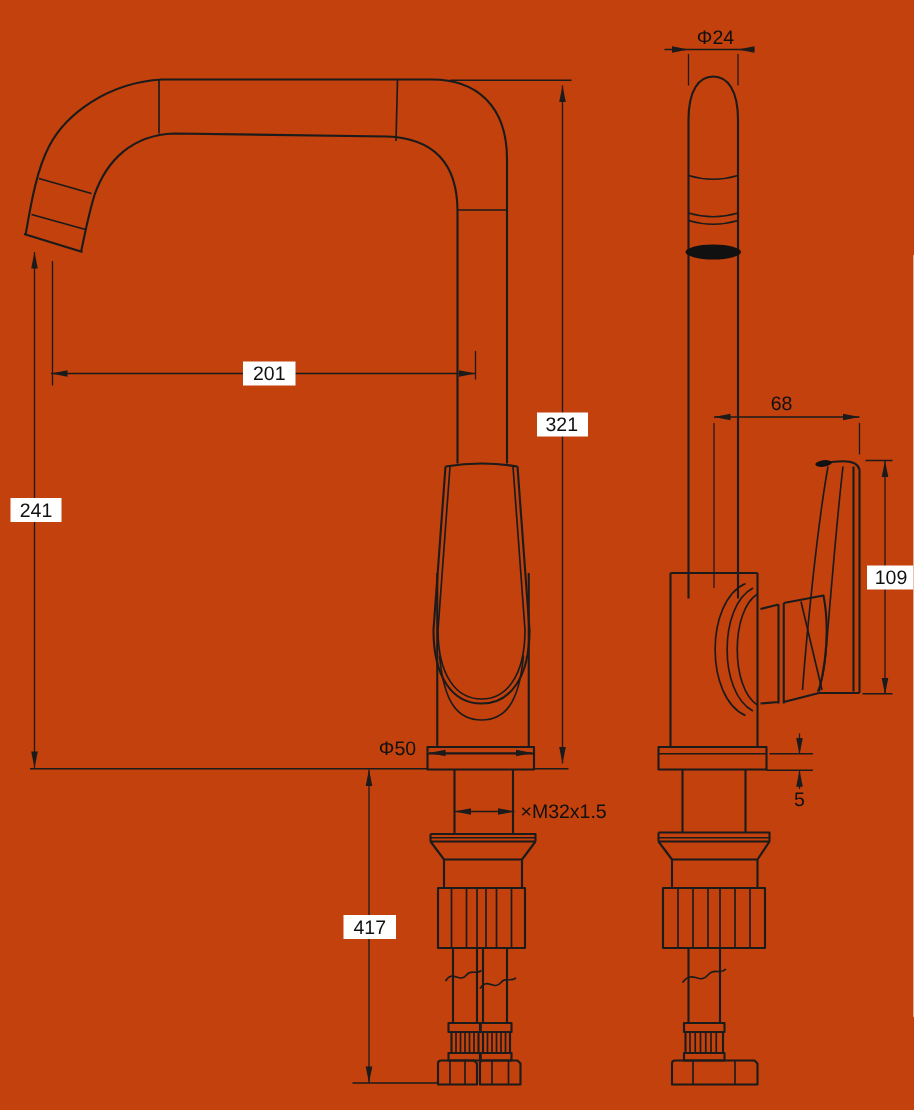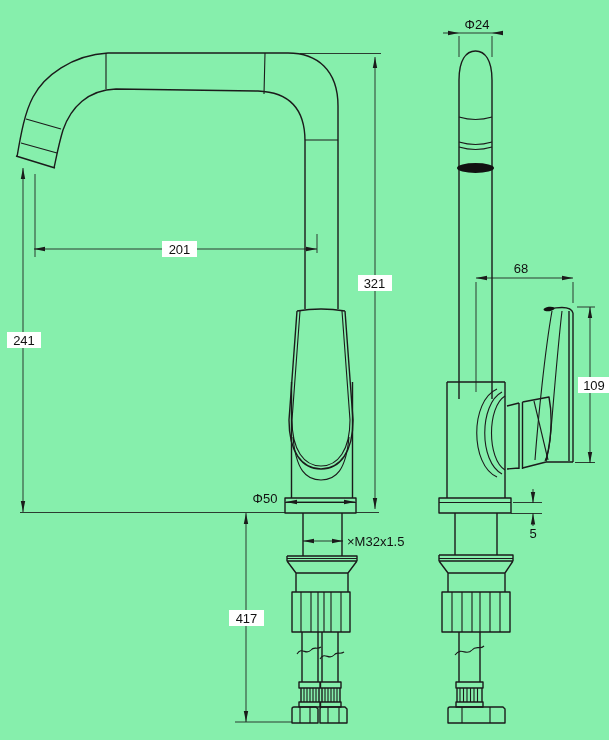--- a/index.html
+++ b/index.html
@@ -1,16 +1,16 @@
 <!DOCTYPE html>
 <html><head>
 <meta charset="utf-8">
 <style>
   html,body{margin:0;padding:0;background:#ffffff;}
-  .stage{width:609px;height:740px;background:#86efac;position:relative;overflow:hidden;}
+  .stage{width:609px;height:740px;background:#c2410c;position:relative;overflow:hidden;}
   svg{display:block;}
   .obj{stroke:#1b1b1b;stroke-width:1.4;fill:none;stroke-linecap:butt;stroke-linejoin:round;}
   .obj2{stroke:#1b1b1b;stroke-width:1.1;fill:none;}
   .thin{stroke:#1b1b1b;stroke-width:0.85;fill:none;}
   .arrw{fill:#1b1b1b;stroke:none;}
   .ink{fill:#111111;stroke:none;}
   .txtbg{fill:#ffffff;stroke:none;}
   .dimtxt{font-family:"Liberation Sans","DejaVu Sans",sans-serif;font-size:13px;fill:#111111;}
 </style>
 </head>

